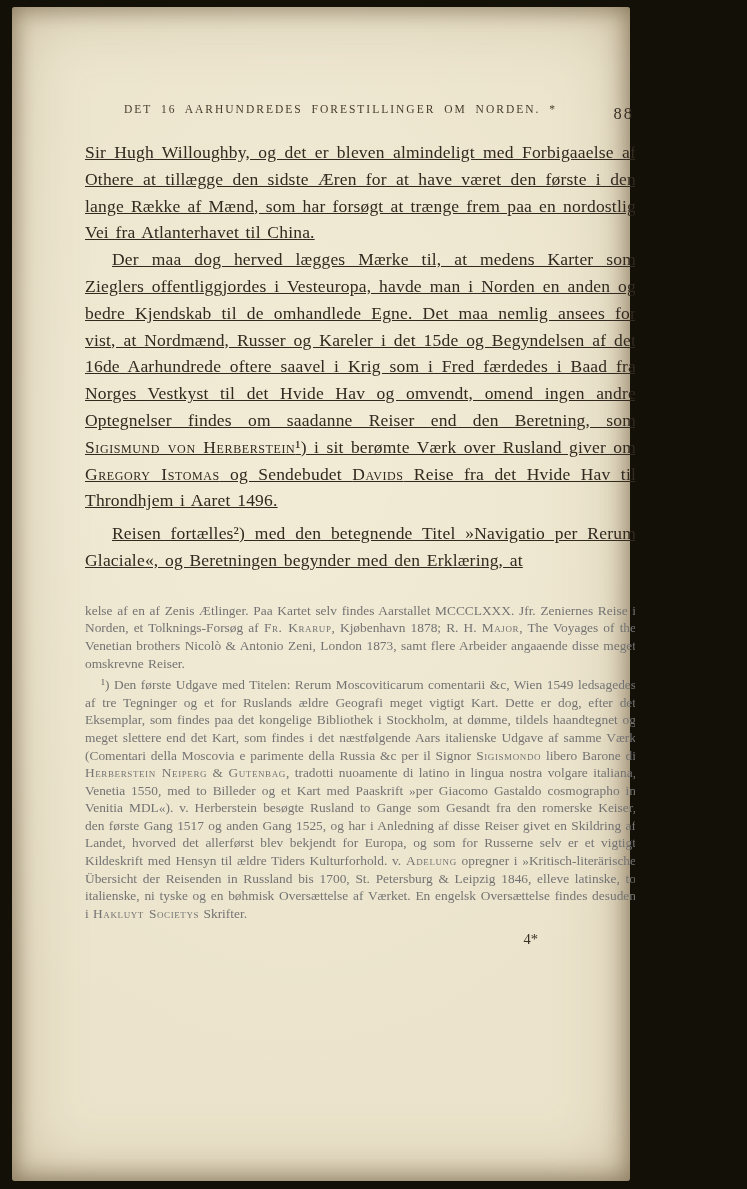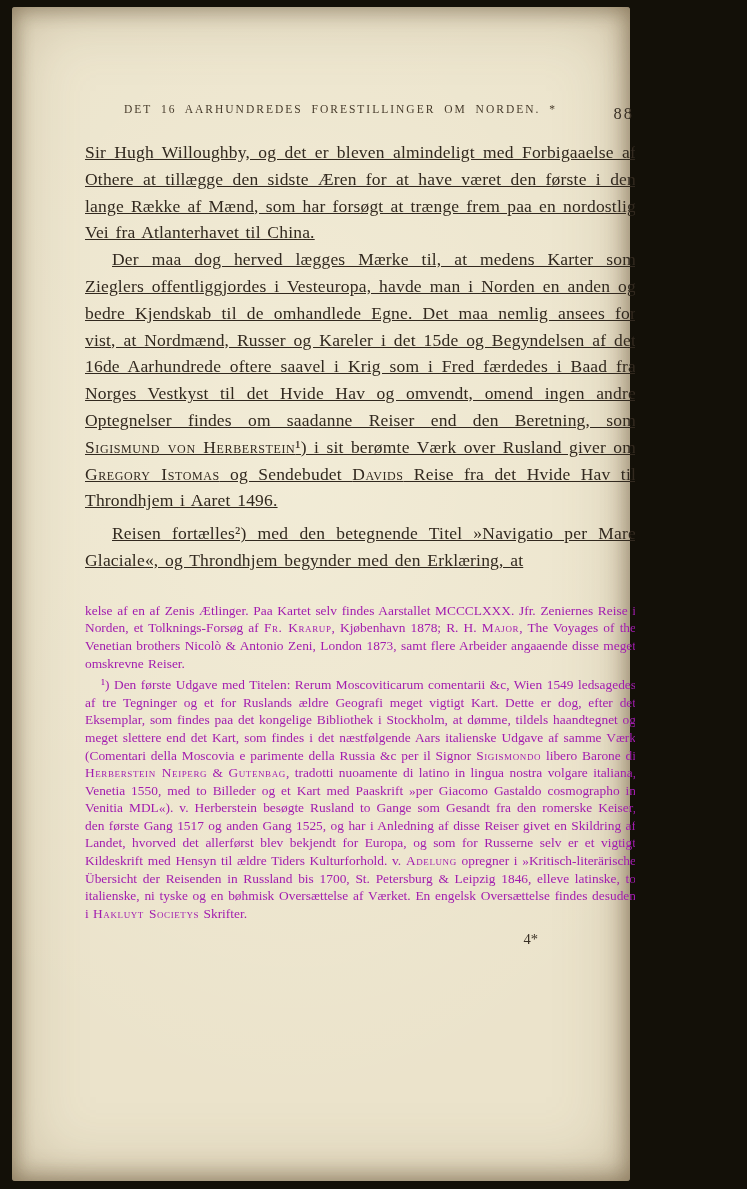--- a/index.html
+++ b/index.html
@@ -77,21 +77,21 @@
   }
   .body-text p { margin: 0; }
   .body-text p.indented { text-indent: 27px; }
   .body-text p.spaced { margin-top: 6px; }
   .footnotes {
     margin-top: 28px;
     font-size: 13.4px;
     line-height: 17.6px;
     text-align: justify;
     word-spacing: 1px;
-    color: #a21caf;
+    color: #737373;
   }
   .footnotes p { margin: 0; }
   .footnotes p.fn-indent { text-indent: 16px; margin-top: 4px; }
   .sc {
     font-variant: small-caps;
     letter-spacing: 0.6px;
   }
   .signature {
     margin-top: 9px;
     text-align: right;
@@ -109,21 +109,21 @@
     <div class="content">
 
       <div class="header">
         <div class="header-title">DET 16 AARHUNDREDES FORESTILLINGER OM NORDEN. *</div>
         <div class="page-number">88</div>
       </div>
 
       <div class="body-text">
         <p><span>Sir Hugh Willoughby, og det er bleven almindeligt med Forbigaaelse af Othere at tillægge den sidste Æren for at have været den første i den lange Række af Mænd, som har forsøgt at trænge frem paa en nordostlig Vei fra Atlanterhavet til China.</span></p>
         <p class="indented"><span>Der maa dog herved lægges Mærke til, at medens Karter som Zieglers offentliggjordes i Vesteuropa, havde man i Norden en anden og bedre Kjendskab til de omhandlede Egne. Det maa nemlig ansees for vist, at Nordmænd, Russer og Kareler i det 15de og Begyndelsen af det 16de Aarhundrede oftere saavel i Krig som i Fred færdedes i Baad fra Norges Vestkyst til det Hvide Hav og omvendt, omend ingen andre Optegnelser findes om saadanne Reiser end den Beretning, som </span><span class="sc">Sigismund von Herberstein</span><span>¹) i sit berømte Værk over Rusland giver om </span><span class="sc">Gregory Istomas</span><span> og Sendebudet </span><span class="sc">Davids</span><span> Reise fra det Hvide Hav til Throndhjem i Aaret 1496.</span></p>
-        <p class="indented spaced"><span>Reisen fortælles²) med den betegnende Titel »Navigatio per Mare Glaciale«, og Throndhjem begynder med den Erklæring, at</span></p>
+        <p class="indented spaced"><span>Reisen fortælles²) med den betegnende Titel »Navigatio per Rerum Glaciale«, og Beretningen begynder med den Erklæring, at</span></p>
       </div>
 
       <div class="footnotes">
         <p><span>kelse af en af Zenis Ætlinger. Paa Kartet selv findes Aarstallet MCCCLXXX. Jfr. Zeniernes Reise i Norden, et Tolknings-Forsøg af </span><span class="sc">Fr. Krarup</span><span>, Kjøbenhavn 1878; R. H. </span><span class="sc">Major</span><span>, The Voyages of the Venetian brothers Nicolò &amp; Antonio Zeni, London 1873, samt flere Arbeider angaaende disse meget omskrevne Reiser.</span></p>
         <p class="fn-indent"><span>¹) Den første Udgave med Titelen: Rerum Moscoviticarum comentarii &amp;c, Wien 1549 ledsagedes af tre Tegninger og et for Ruslands ældre Geografi meget vigtigt Kart. Dette er dog, efter det Eksemplar, som findes paa det kongelige Bibliothek i Stockholm, at dømme, tildels haandtegnet og meget slettere end det Kart, som findes i det næstfølgende Aars italienske Udgave af samme Værk (Comentari della Moscovia e parimente della Russia &amp;c per il Signor </span><span class="sc">Sigismondo</span><span> libero Barone di </span><span class="sc">Herberstein Neiperg</span><span> &amp; </span><span class="sc">Gutenbag</span><span>, tradotti nuoamente di latino in lingua nostra volgare italiana, Venetia 1550, med to Billeder og et Kart med Paaskrift »per Giacomo Gastaldo cosmographo in Venitia MDL«). v. Herberstein besøgte Rusland to Gange som Gesandt fra den romerske Keiser, den første Gang 1517 og anden Gang 1525, og har i Anledning af disse Reiser givet en Skildring af Landet, hvorved det allerførst blev bekjendt for Europa, og som for Russerne selv er et vigtigt Kildeskrift med Hensyn til ældre Tiders Kulturforhold. v. </span><span class="sc">Adelung</span><span> opregner i »Kritisch-literärische Übersicht der Reisenden in Russland bis 1700, St. Petersburg &amp; Leipzig 1846, elleve latinske, to italienske, ni tyske og en bøhmisk Oversættelse af Værket. En engelsk Oversættelse findes desuden i </span><span class="sc">Hakluyt Societys</span><span> Skrifter.</span></p>
       </div>
 
       <div class="signature">4*</div>
 
     </div>

